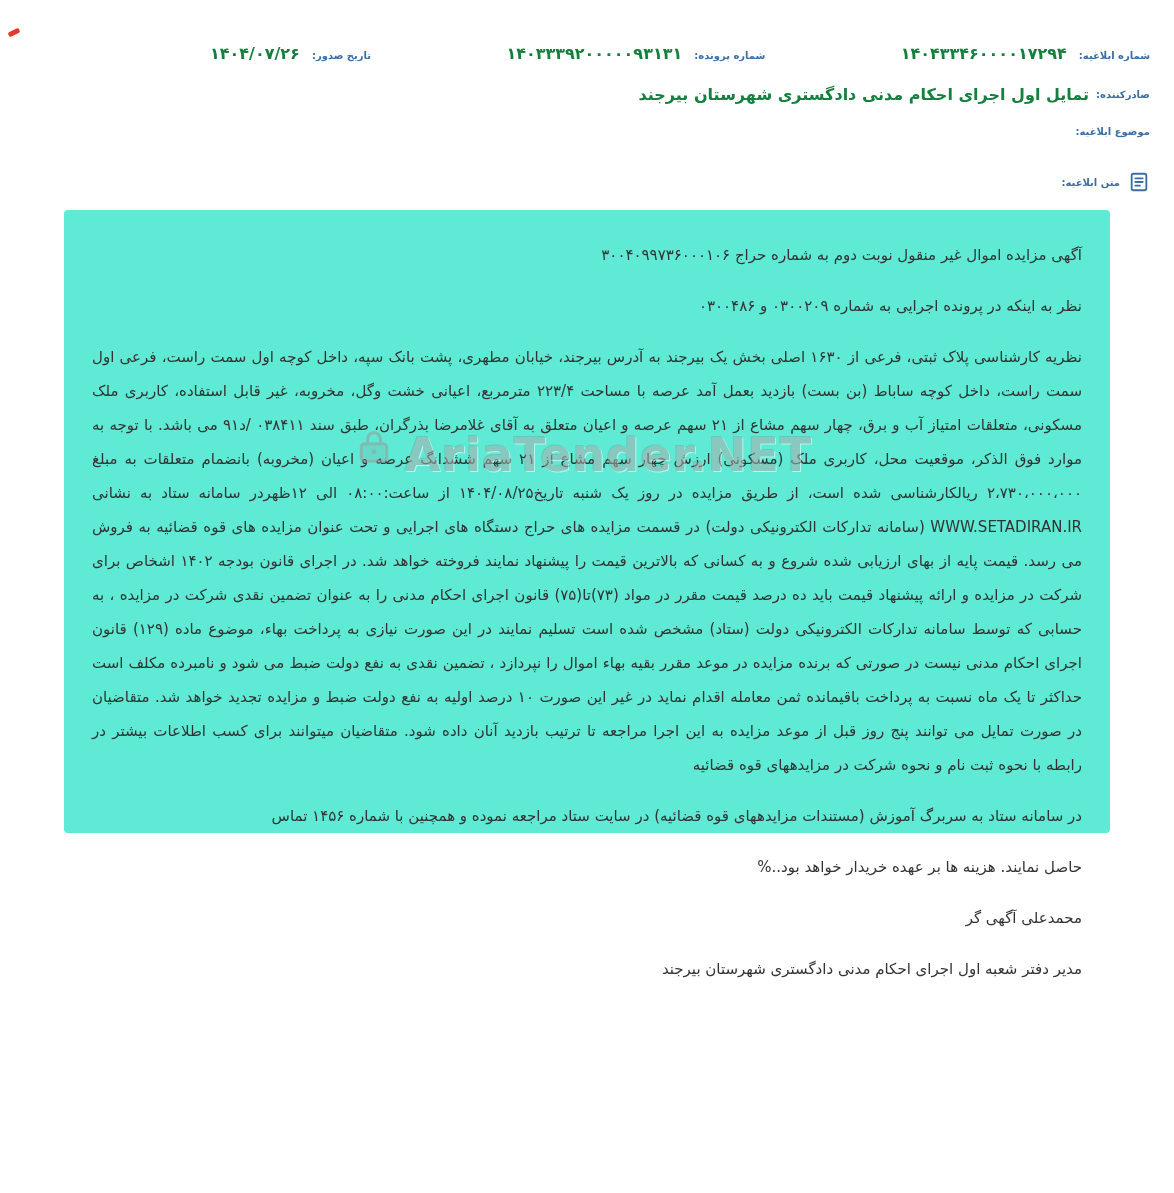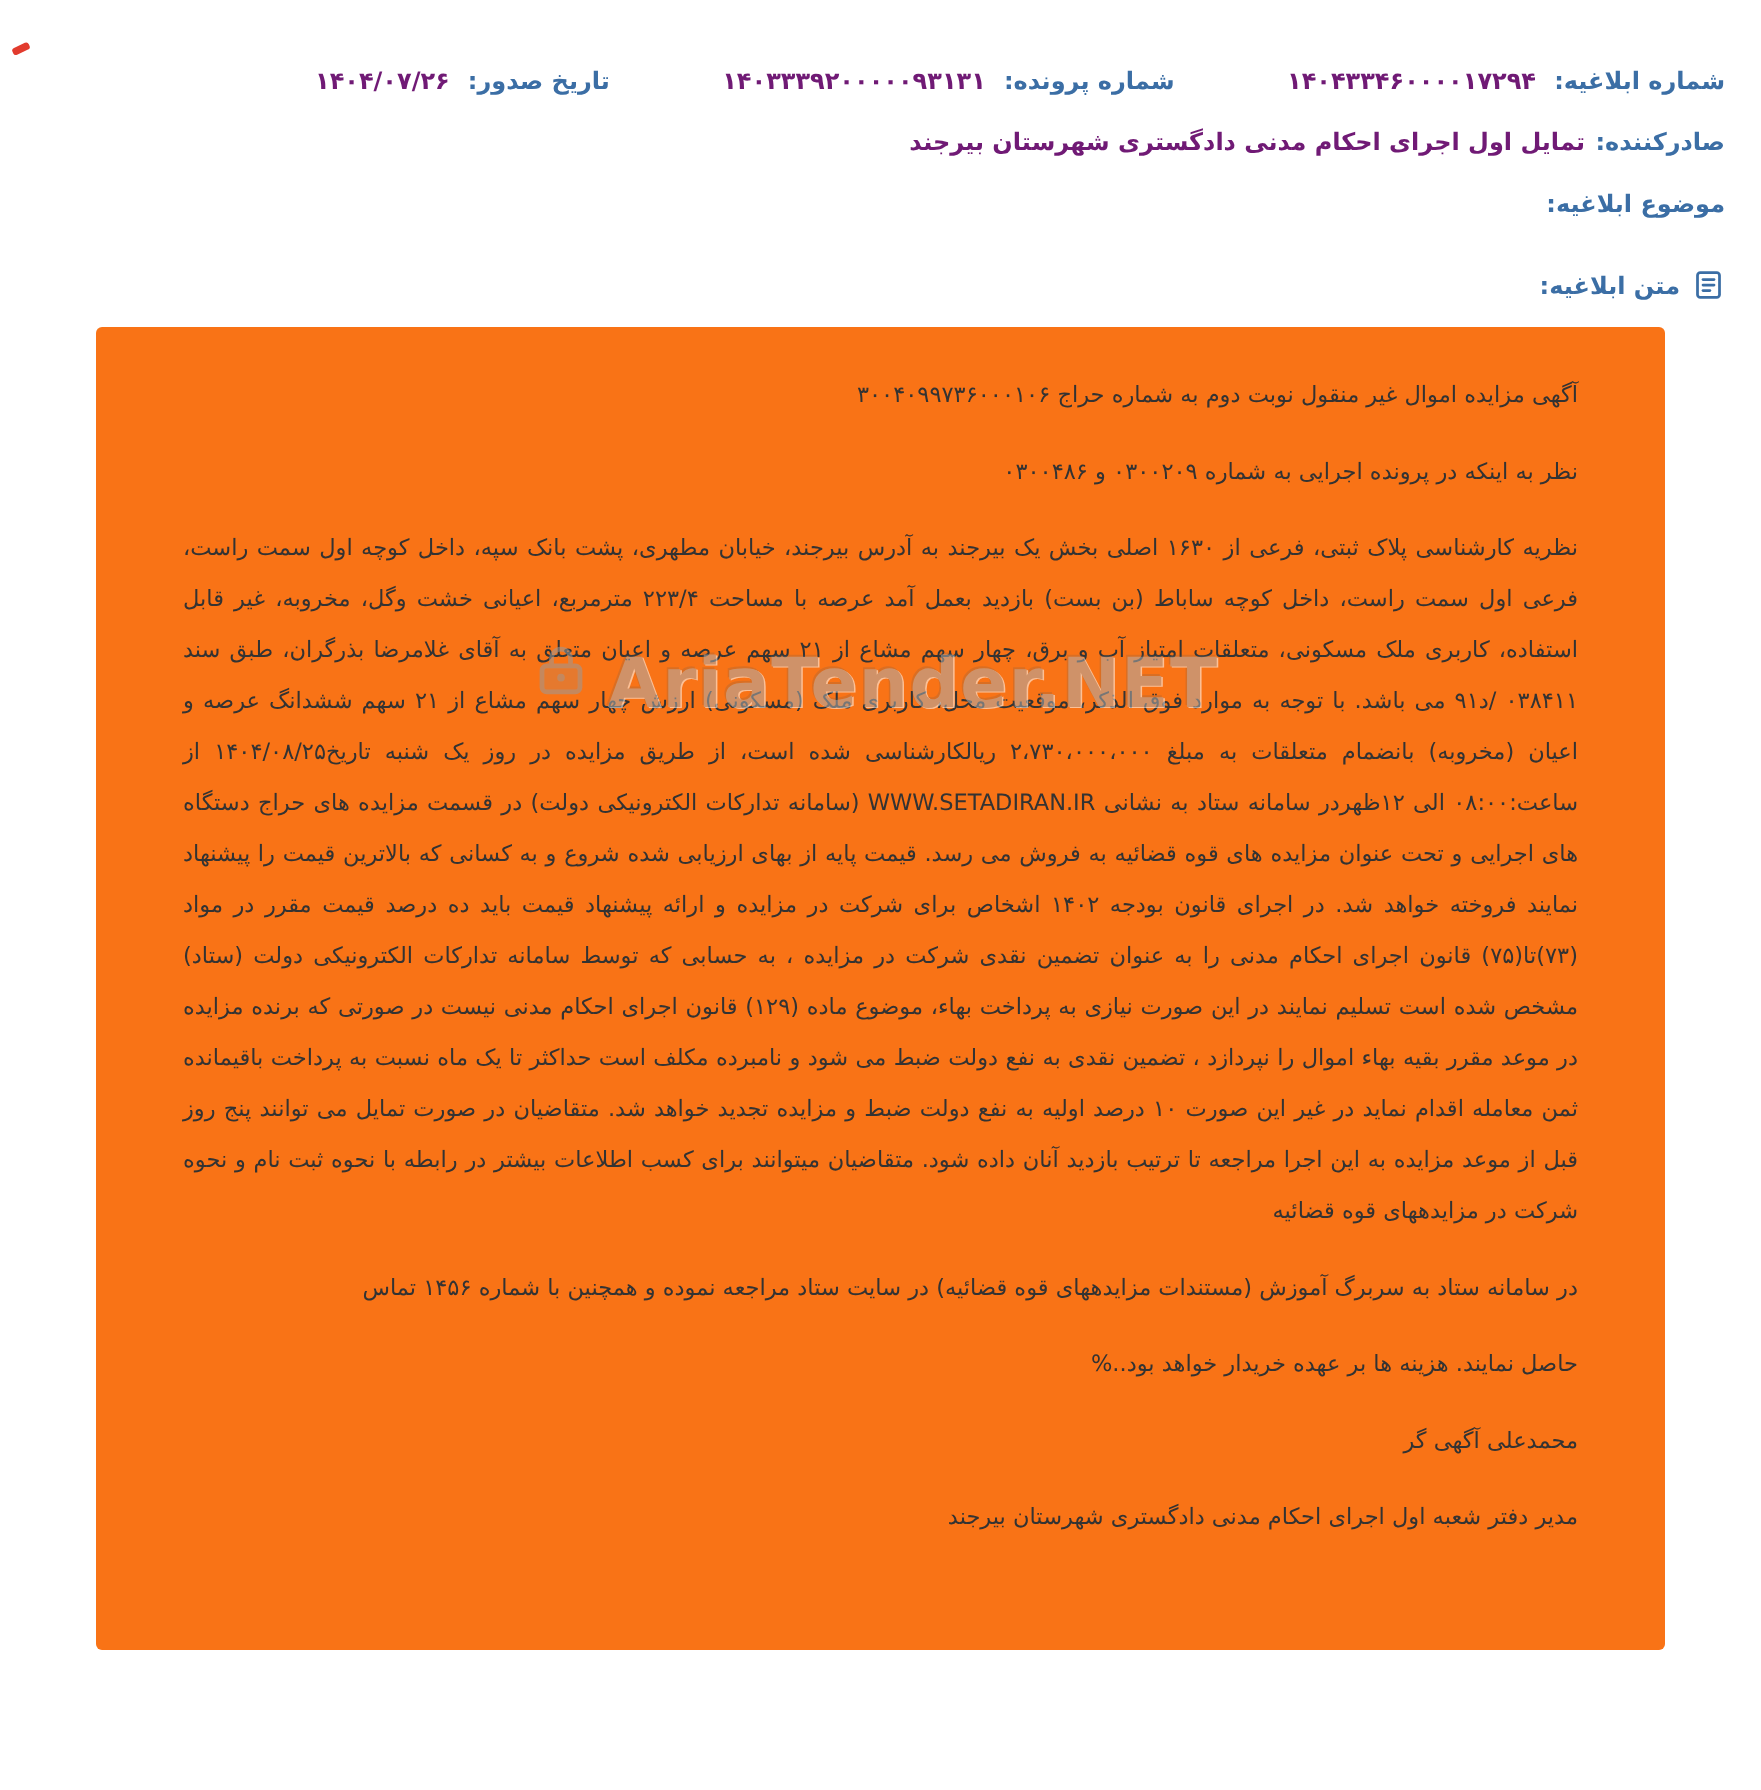--- a/index.html
+++ b/index.html
@@ -33,40 +33,40 @@
     margin-bottom: 22px;
   }
   .row1 {
     justify-content: space-between;
     margin-left: 186px;
   }
   .pair { white-space: nowrap; }
   .label {
     color: #3b6ea5;
     font-weight: bold;
-    font-size: 16px;
+    font-size: 10px;
   }
   .value {
-    color: #701a75;
+    color: #15803d;
     font-weight: bold;
     font-size: 16px;
     margin-right: 7px;
   }
   .body-label-row {
     margin-top: 34px;
     margin-bottom: 17px;
     gap: 8px;
   }
   .doc-icon { display: inline-flex; align-items: center; }
   .content-box {
     margin: 14px 64px 0 64px;
-    height: 882px;
-    background: #f97316;
+    height: 623px;
+    background: #5eead4;
     border-radius: 4px;
-    padding: 28px 58px;
+    padding: 28px 28px;
     color: #333333;
     font-size: 15px;
     line-height: 34px;
   }
   .content-box p {
     text-align: right;
     margin-bottom: 17px;
   }
   .content-box p.justified { text-align: justify; }
   .watermark {

